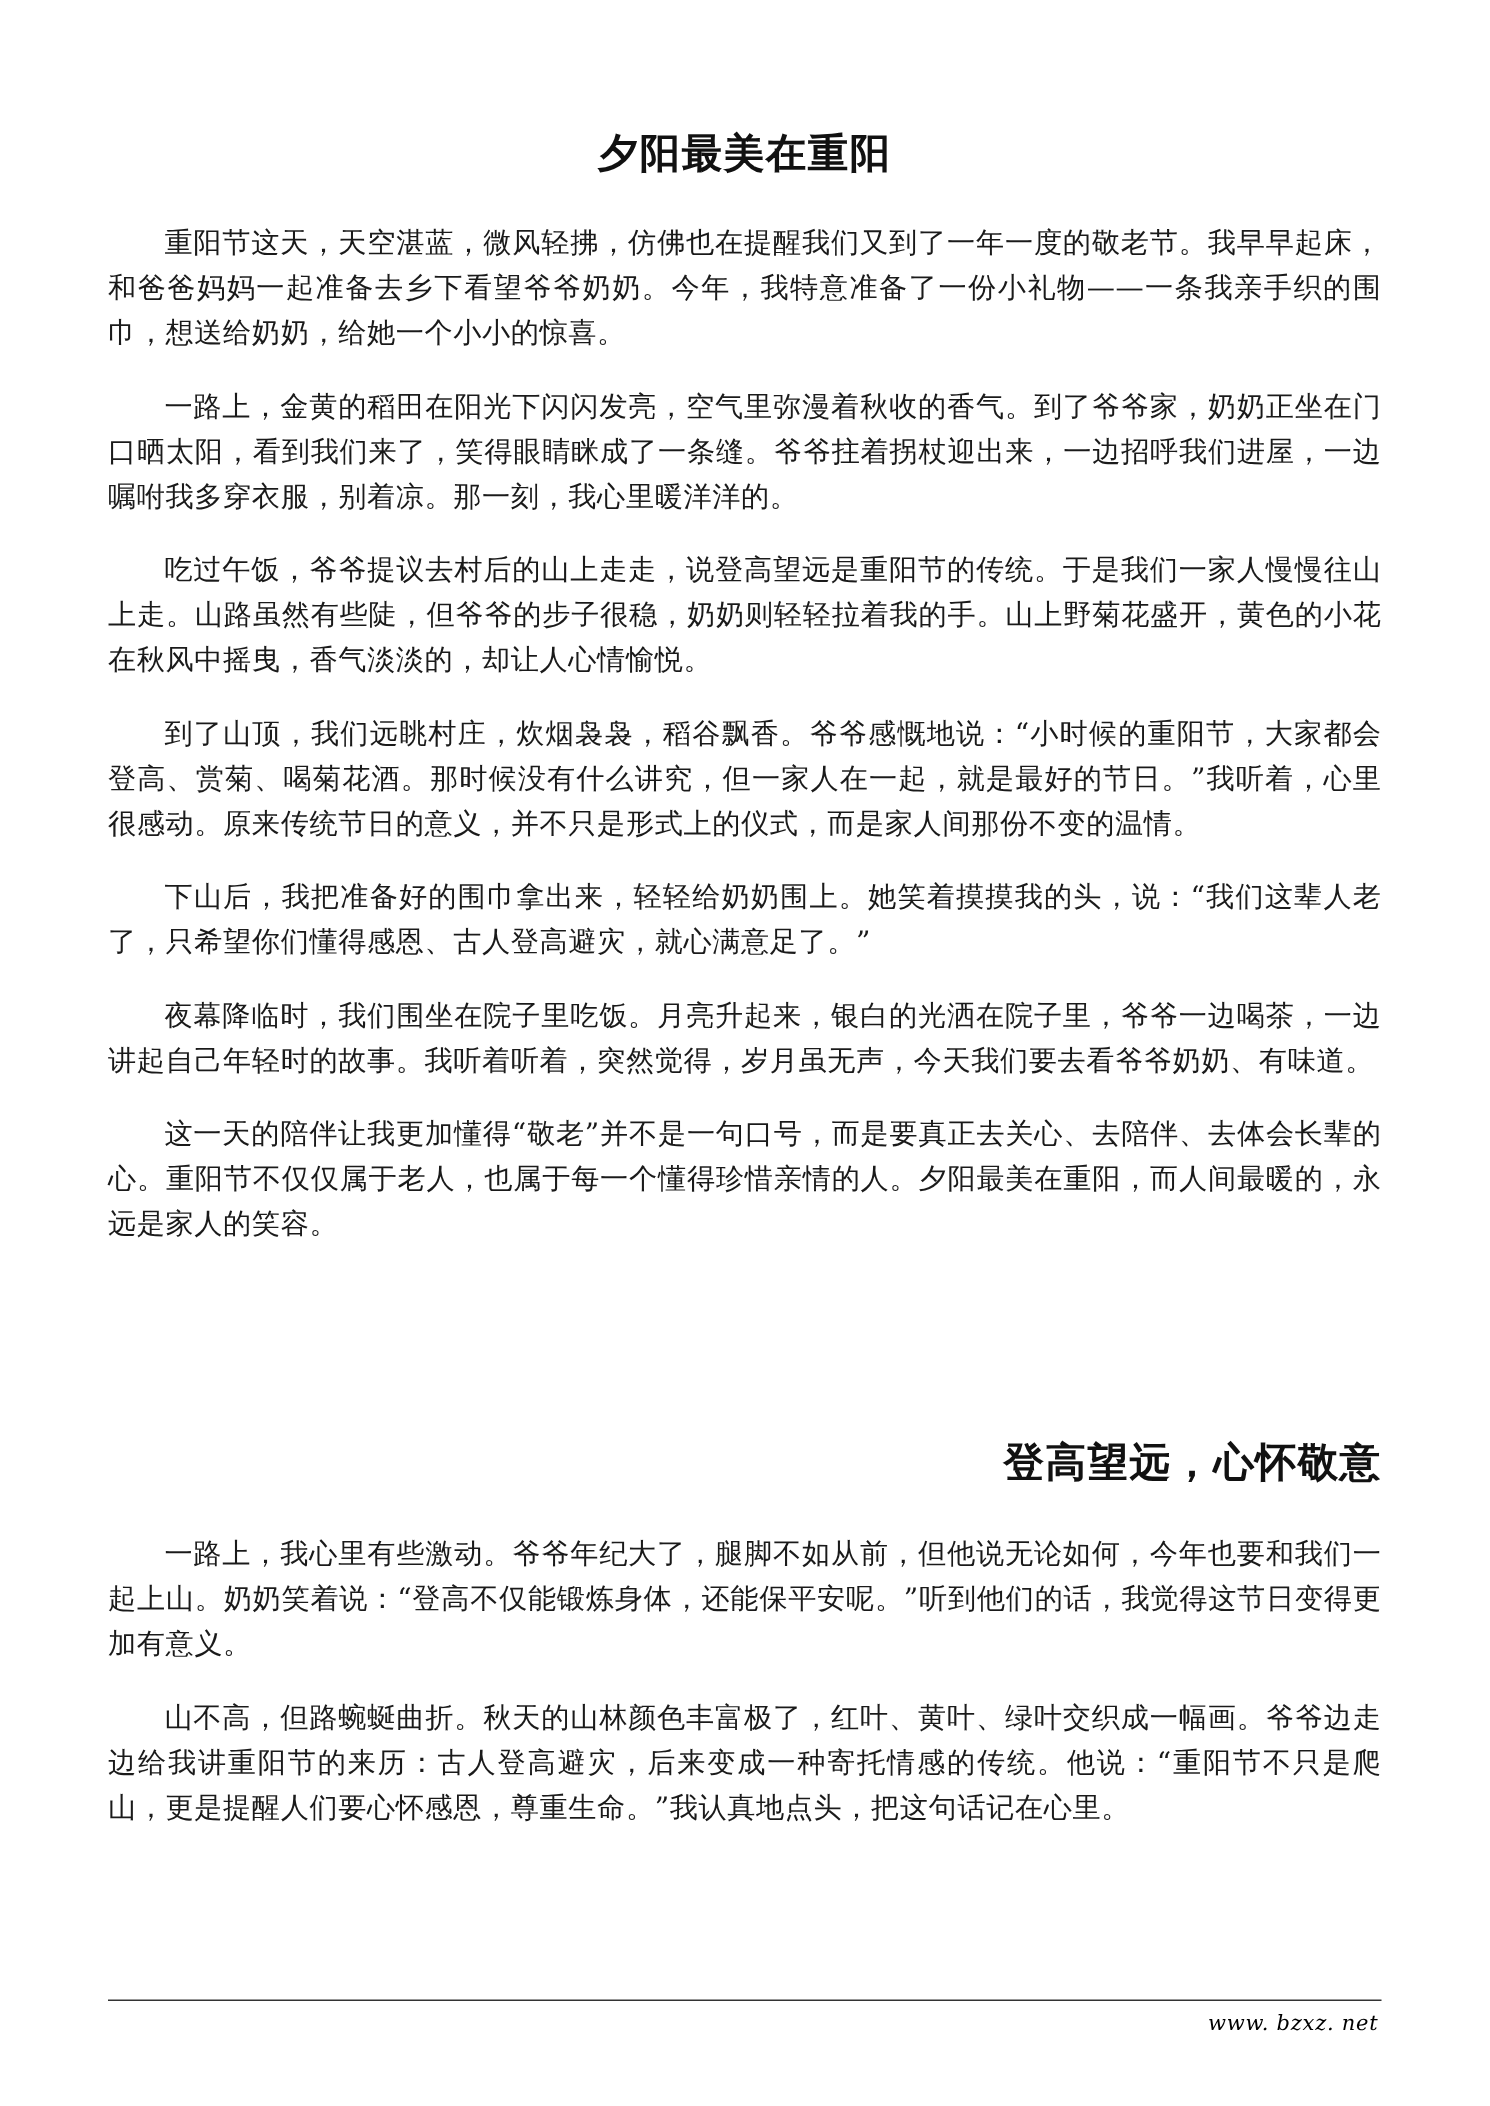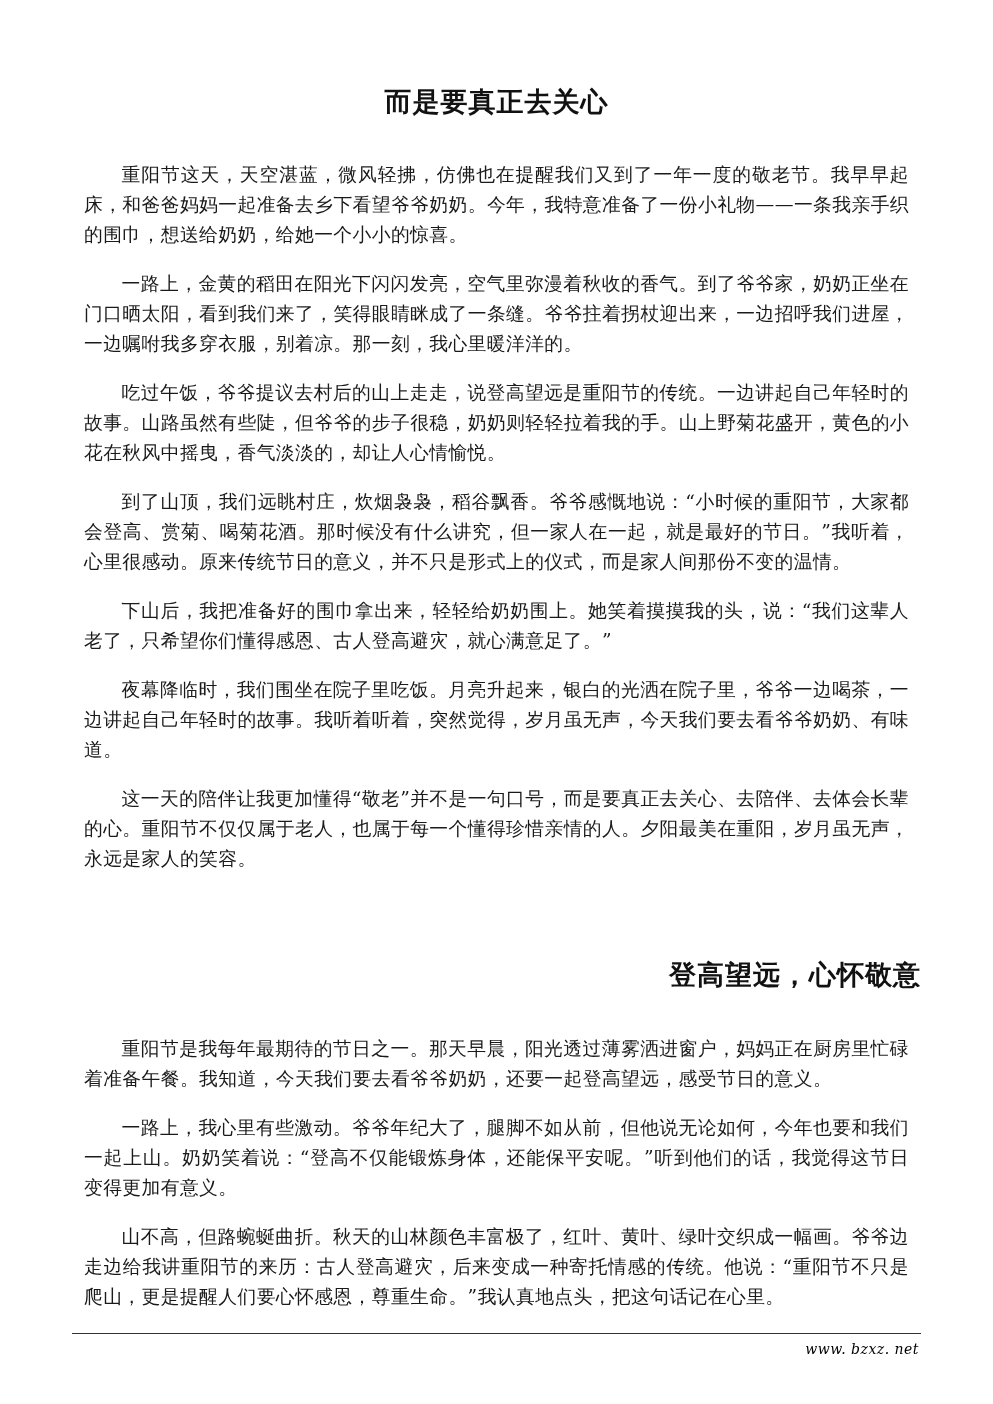--- a/index.html
+++ b/index.html
@@ -1,53 +1,52 @@
 <!DOCTYPE html>
 <html><head>
   <meta charset="utf-8">
   <style>
     html, body { margin: 0; padding: 0; background: #ffffff; }
     body { width: 993px; height: 1404px; position: relative; overflow: hidden;
            font-family: "DejaVu Serif", "Liberation Serif", serif; color: #1a1a1a; }
     .page { position: absolute; left: 72px; top: 0; width: 849px; }
     h1 { font-family: "DejaVu Sans", "Liberation Sans", sans-serif; font-weight: bold;
          font-size: 27px; text-align: center; margin: 0; letter-spacing: 1px; color: #111; }
-    p { margin: 12px; font-size: 18.8px; line-height: 30px; text-indent: 2em;
+    p { margin: 0; font-size: 18.8px; line-height: 30px; text-indent: 2em;
         text-align: justify; letter-spacing: 0.4px; }
     .t1 { position: absolute; top: 84px; left: 0; right: 0; }
     .s1 { position: absolute; top: 148px; left: 0; right: 0; }
     .s1 p { margin-bottom: 19px; }
     .t2 { position: absolute; top: 957px; left: 0; right: 0; text-align: right; }
     .s2 { position: absolute; top: 1022px; left: 0; right: 0; }
     .s2 p { margin-bottom: 19px; }
     .watermark { position: absolute; left: 568px; top: 1250px; font-family: "DejaVu Sans", sans-serif;
                  font-weight: bold; font-size: 96px; color: #eeeeee; letter-spacing: 2px; z-index: -1; }
     .rule { position: absolute; left: 72px; top: 1333px; width: 849px; height: 1px; background: #333; }
     .footer { position: absolute; right: 74px; top: 1341px; font-family: "DejaVu Serif", serif;
               font-style: italic; font-size: 14px; color: #000000; letter-spacing: 0.5px; }
   </style>
 </head>
 <body>
 
 <div class="watermark">bzxz.net</div>
 
 <div class="page">
-  <h1 class="t1">而是要真正去关心</h1>
+  <h1 class="t1">夕阳最美在重阳</h1>
   <div class="s1">
     <p>重阳节这天，天空湛蓝，微风轻拂，仿佛也在提醒我们又到了一年一度的敬老节。我早早起床，和爸爸妈妈一起准备去乡下看望爷爷奶奶。今年，我特意准备了一份小礼物——一条我亲手织的围巾，想送给奶奶，给她一个小小的惊喜。</p>
     <p>一路上，金黄的稻田在阳光下闪闪发亮，空气里弥漫着秋收的香气。到了爷爷家，奶奶正坐在门口晒太阳，看到我们来了，笑得眼睛眯成了一条缝。爷爷拄着拐杖迎出来，一边招呼我们进屋，一边嘱咐我多穿衣服，别着凉。那一刻，我心里暖洋洋的。</p>
-    <p>吃过午饭，爷爷提议去村后的山上走走，说登高望远是重阳节的传统。一边讲起自己年轻时的故事。山路虽然有些陡，但爷爷的步子很稳，奶奶则轻轻拉着我的手。山上野菊花盛开，黄色的小花在秋风中摇曳，香气淡淡的，却让人心情愉悦。</p>
+    <p>吃过午饭，爷爷提议去村后的山上走走，说登高望远是重阳节的传统。于是我们一家人慢慢往山上走。山路虽然有些陡，但爷爷的步子很稳，奶奶则轻轻拉着我的手。山上野菊花盛开，黄色的小花在秋风中摇曳，香气淡淡的，却让人心情愉悦。</p>
     <p>到了山顶，我们远眺村庄，炊烟袅袅，稻谷飘香。爷爷感慨地说：“小时候的重阳节，大家都会登高、赏菊、喝菊花酒。那时候没有什么讲究，但一家人在一起，就是最好的节日。”我听着，心里很感动。原来传统节日的意义，并不只是形式上的仪式，而是家人间那份不变的温情。</p>
     <p>下山后，我把准备好的围巾拿出来，轻轻给奶奶围上。她笑着摸摸我的头，说：“我们这辈人老了，只希望你们懂得感恩、古人登高避灾，就心满意足了。”</p>
     <p>夜幕降临时，我们围坐在院子里吃饭。月亮升起来，银白的光洒在院子里，爷爷一边喝茶，一边讲起自己年轻时的故事。我听着听着，突然觉得，岁月虽无声，今天我们要去看爷爷奶奶、有味道。</p>
-    <p>这一天的陪伴让我更加懂得“敬老”并不是一句口号，而是要真正去关心、去陪伴、去体会长辈的心。重阳节不仅仅属于老人，也属于每一个懂得珍惜亲情的人。夕阳最美在重阳，岁月虽无声，永远是家人的笑容。</p>
+    <p>这一天的陪伴让我更加懂得“敬老”并不是一句口号，而是要真正去关心、去陪伴、去体会长辈的心。重阳节不仅仅属于老人，也属于每一个懂得珍惜亲情的人。夕阳最美在重阳，而人间最暖的，永远是家人的笑容。</p>
   </div>
 
   <h1 class="t2">登高望远，心怀敬意</h1>
   <div class="s2">
-    <p>重阳节是我每年最期待的节日之一。那天早晨，阳光透过薄雾洒进窗户，妈妈正在厨房里忙碌着准备午餐。我知道，今天我们要去看爷爷奶奶，还要一起登高望远，感受节日的意义。</p>
     <p>一路上，我心里有些激动。爷爷年纪大了，腿脚不如从前，但他说无论如何，今年也要和我们一起上山。奶奶笑着说：“登高不仅能锻炼身体，还能保平安呢。”听到他们的话，我觉得这节日变得更加有意义。</p>
     <p>山不高，但路蜿蜒曲折。秋天的山林颜色丰富极了，红叶、黄叶、绿叶交织成一幅画。爷爷边走边给我讲重阳节的来历：古人登高避灾，后来变成一种寄托情感的传统。他说：“重阳节不只是爬山，更是提醒人们要心怀感恩，尊重生命。”我认真地点头，把这句话记在心里。</p>
   </div>
 </div>
 
 <div class="rule"></div>
 <div class="footer">www. bzxz. net</div>
 
 </body></html>

